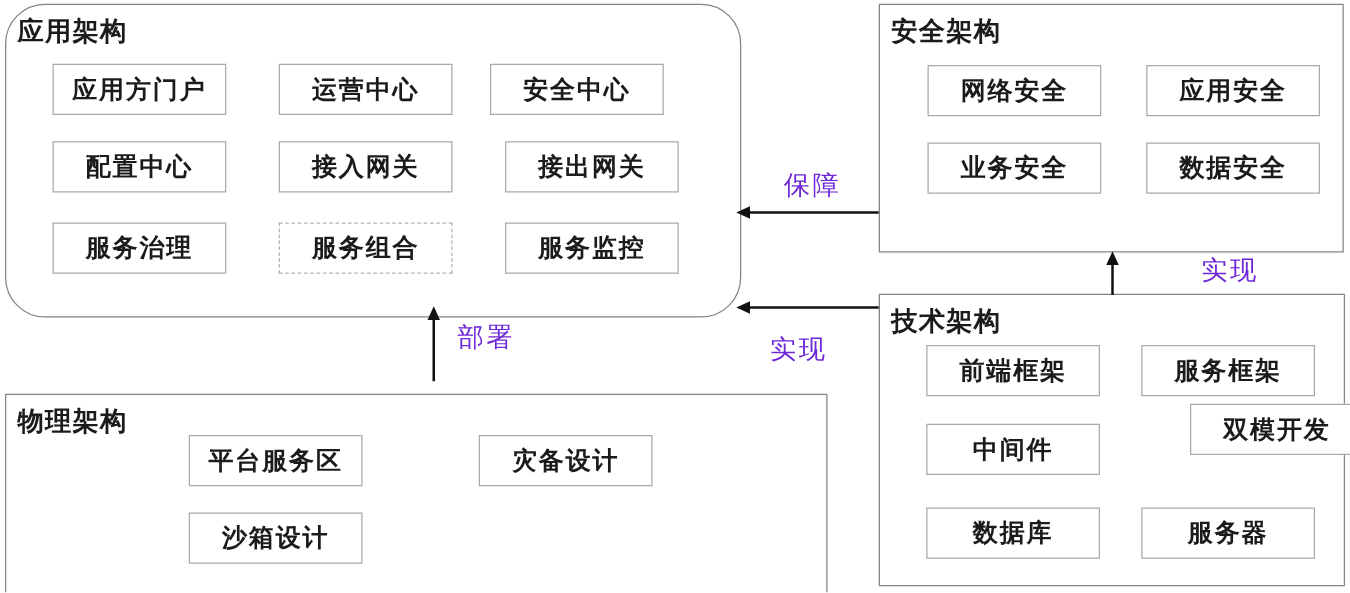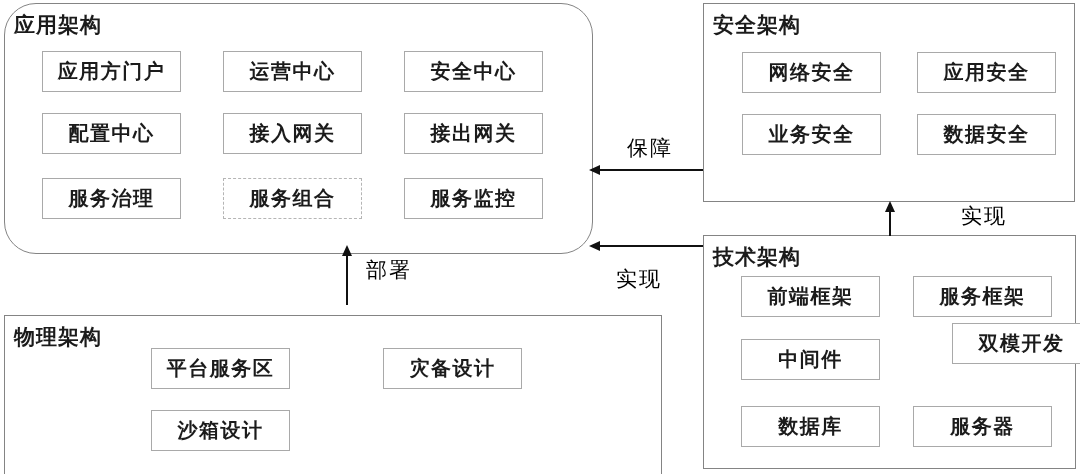--- a/index.html
+++ b/index.html
@@ -15,21 +15,21 @@
   .group-title{position:absolute;left:9px;top:7px;font-size:21px;font-weight:bold;letter-spacing:1px;white-space:nowrap;}
   .item{
     position:absolute;width:139px;height:41px;border:1.4px solid #a9a9a9;background:#ffffff;
     box-sizing:border-box;display:flex;align-items:center;justify-content:center;
     font-size:20px;font-weight:bold;letter-spacing:1.5px;white-space:nowrap;
   }
   .item.dashed{border:1.4px dashed #b5b5b5;}
   
   #g0 .item:nth-child(2){left:37px;top:47px;}
   #g0 .item:nth-child(3){left:218px;top:47px;}
-  #g0 .item:nth-child(4){left:399px;top:47px;}
+  #g0 .item:nth-child(4){left:387px;top:47px;}
   #g0 .item:nth-child(5){left:37px;top:109px;}
   #g0 .item:nth-child(6){left:218px;top:109px;}
   #g0 .item:nth-child(7){left:399px;top:109px;}
   #g0 .item:nth-child(8){left:37px;top:174px;}
   #g0 .item:nth-child(9){left:218px;top:174px;}
   #g0 .item:nth-child(10){left:399px;top:174px;}
   
   #g1 .item:nth-child(2){left:38px;top:48px;}
   #g1 .item:nth-child(3){left:213px;top:48px;}
   #g1 .item:nth-child(4){left:38px;top:110px;}
@@ -46,21 +46,21 @@
   #g3 .item:nth-child(3){left:378px;top:32px;}
   #g3 .item:nth-child(4){left:146px;top:94px;}
   #g3 .item:nth-child(5){left:378px;top:94px;}
   
   .hline{position:absolute;height:1.5px;background:#111111;}
   .vline{position:absolute;width:1.5px;background:#111111;}
   .head-left{position:absolute;width:0;height:0;
     border-top:5px solid transparent;border-bottom:5px solid transparent;border-right:11px solid #111111;}
   .head-up{position:absolute;width:0;height:0;
     border-left:5px solid transparent;border-right:5px solid transparent;border-bottom:11px solid #111111;}
-  .arrow-label{position:absolute;font-size:21px;font-weight:normal;letter-spacing:2px;white-space:nowrap;color:#000000;}
+  .arrow-label{position:absolute;font-size:21px;font-weight:normal;letter-spacing:2px;white-space:nowrap;color:#6d28d9;}
   #lbl-baozhang{left:627px;top:134px;}
   #lbl-shixian-v{left:961px;top:202px;}
   #lbl-shixian-h{left:616px;top:265px;}
   #lbl-bushu{left:366px;top:256px;}
 </style>
 </head>
 <body>
 
 <div id="canvas">
 

